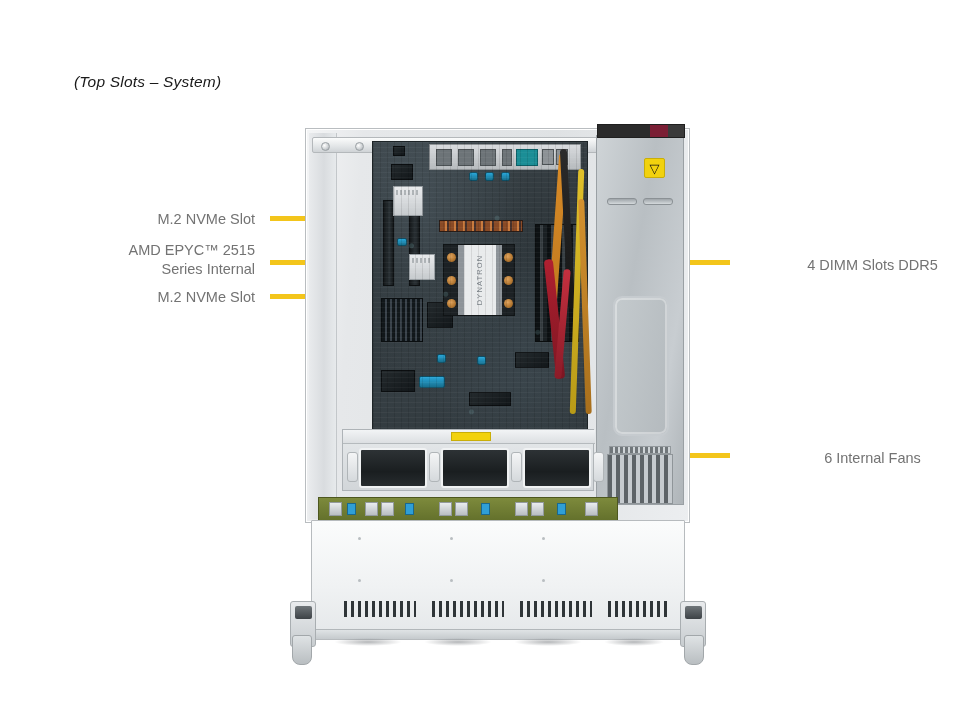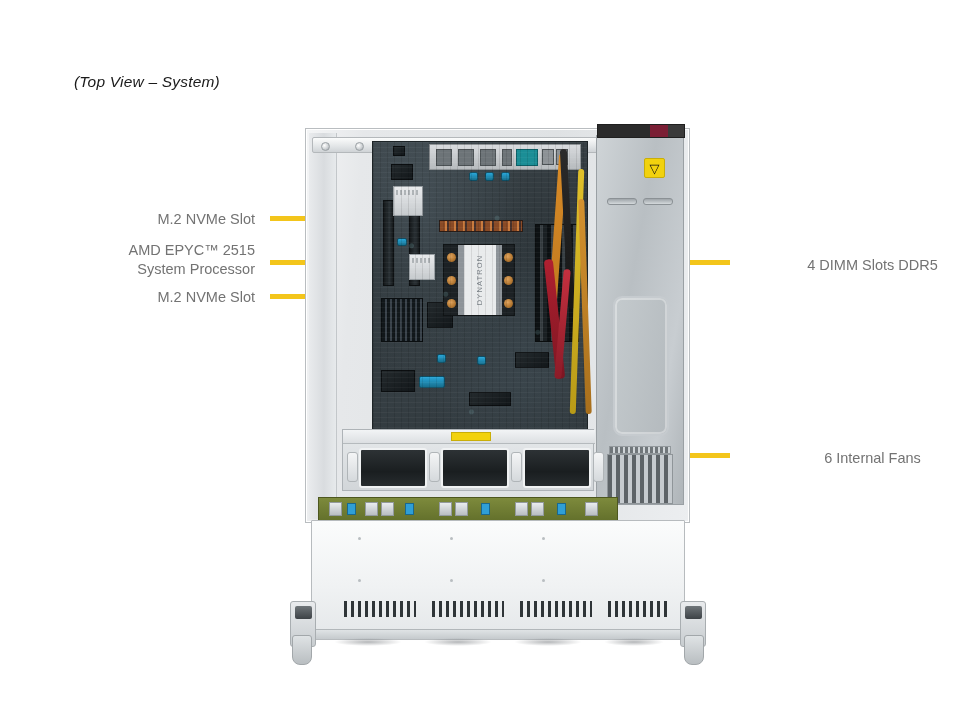--- a/index.html
+++ b/index.html
@@ -247,27 +247,27 @@
   .bezel-shadow{
     position:absolute; bottom:-7px; height:8px; border-radius:50%;
     background:radial-gradient(ellipse at center, rgba(90,95,100,.45), rgba(255,255,255,0) 70%);
   }
 </style>
 </head>
 <body>
 
 <div id="stage">
 
-  <div class="caption">(Top View – System)</div>
+  <div class="caption">(Top Slots – System)</div>
 
   <div class="callout right-align" style="left:40px; top:210px; width:215px;">M.2 NVMe Slot</div>
   <div class="leader" style="left:270px; top:216px; width:150px;"></div>
 
   <div class="callout right-align" style="left:40px; top:241px; width:215px;">AMD EPYC™ 2515</div>
-  <div class="callout right-align" style="left:40px; top:260px; width:215px;">System Processor</div>
+  <div class="callout right-align" style="left:40px; top:260px; width:215px;">Series Internal</div>
   <div class="leader" style="left:270px; top:260px; width:195px;"></div>
 
   <div class="callout right-align" style="left:40px; top:288px; width:215px;">M.2 NVMe Slot</div>
   <div class="leader" style="left:270px; top:294px; width:135px;"></div>
 
   <div class="leader" style="left:500px; top:260px; width:230px;"></div>
   <div class="callout left-align" style="left:737px; top:256px; width:215px;">4 DIMM Slots DDR5</div>
 
   <div class="leader" style="left:518px; top:453px; width:212px;"></div>
   <div class="callout left-align" style="left:737px; top:449px; width:215px;">6 Internal  Fans</div>

